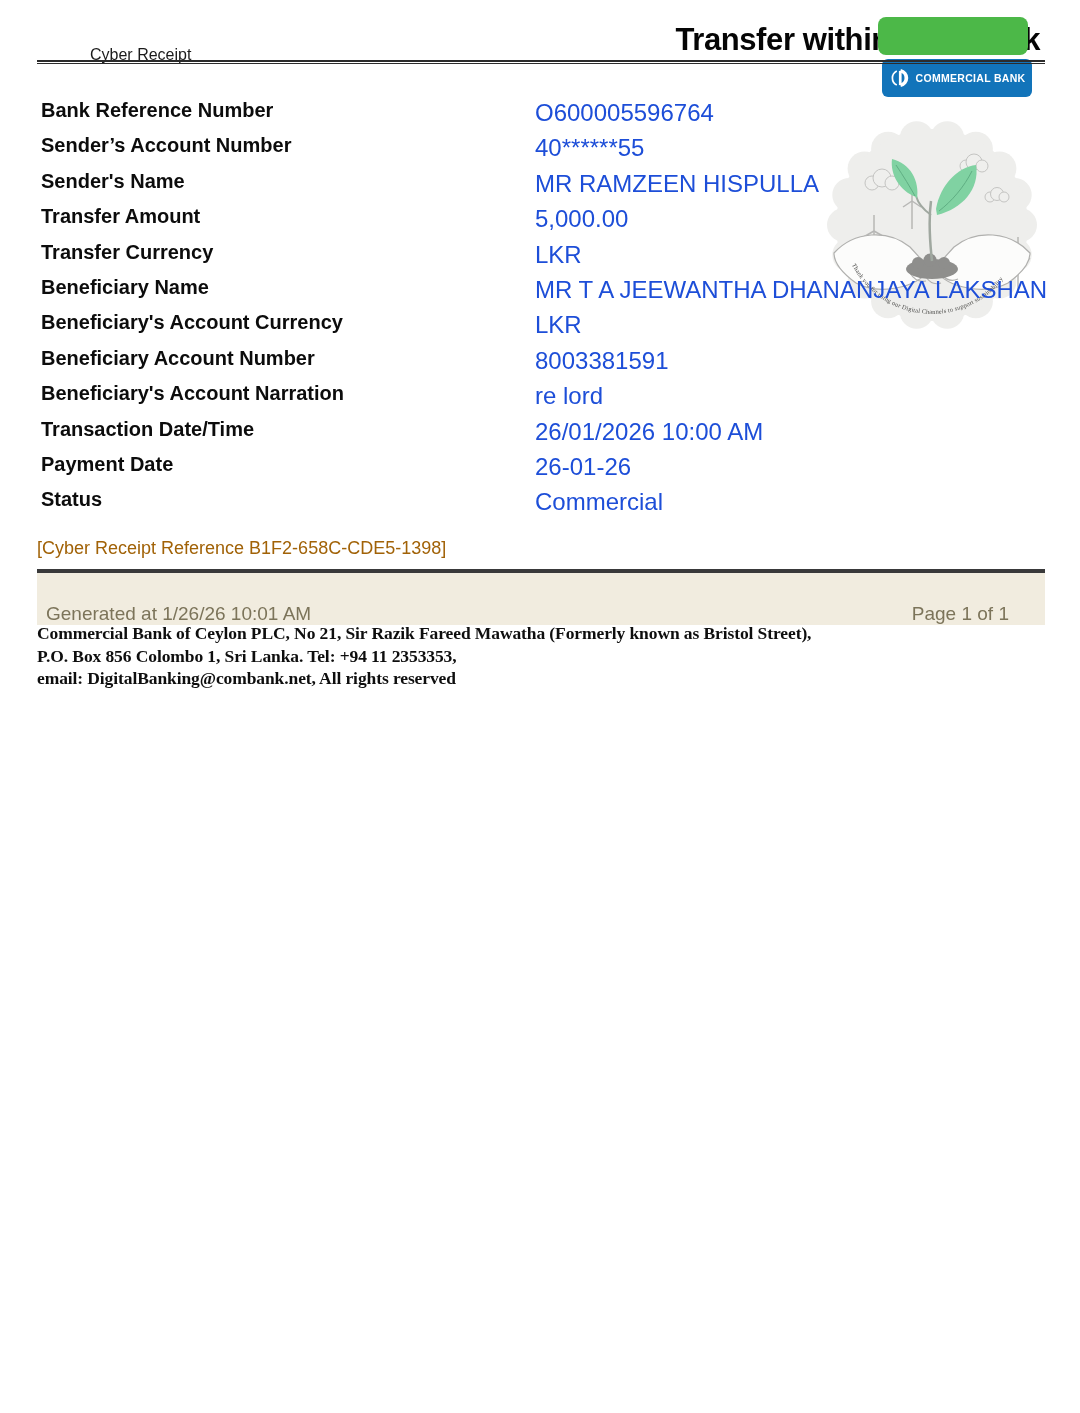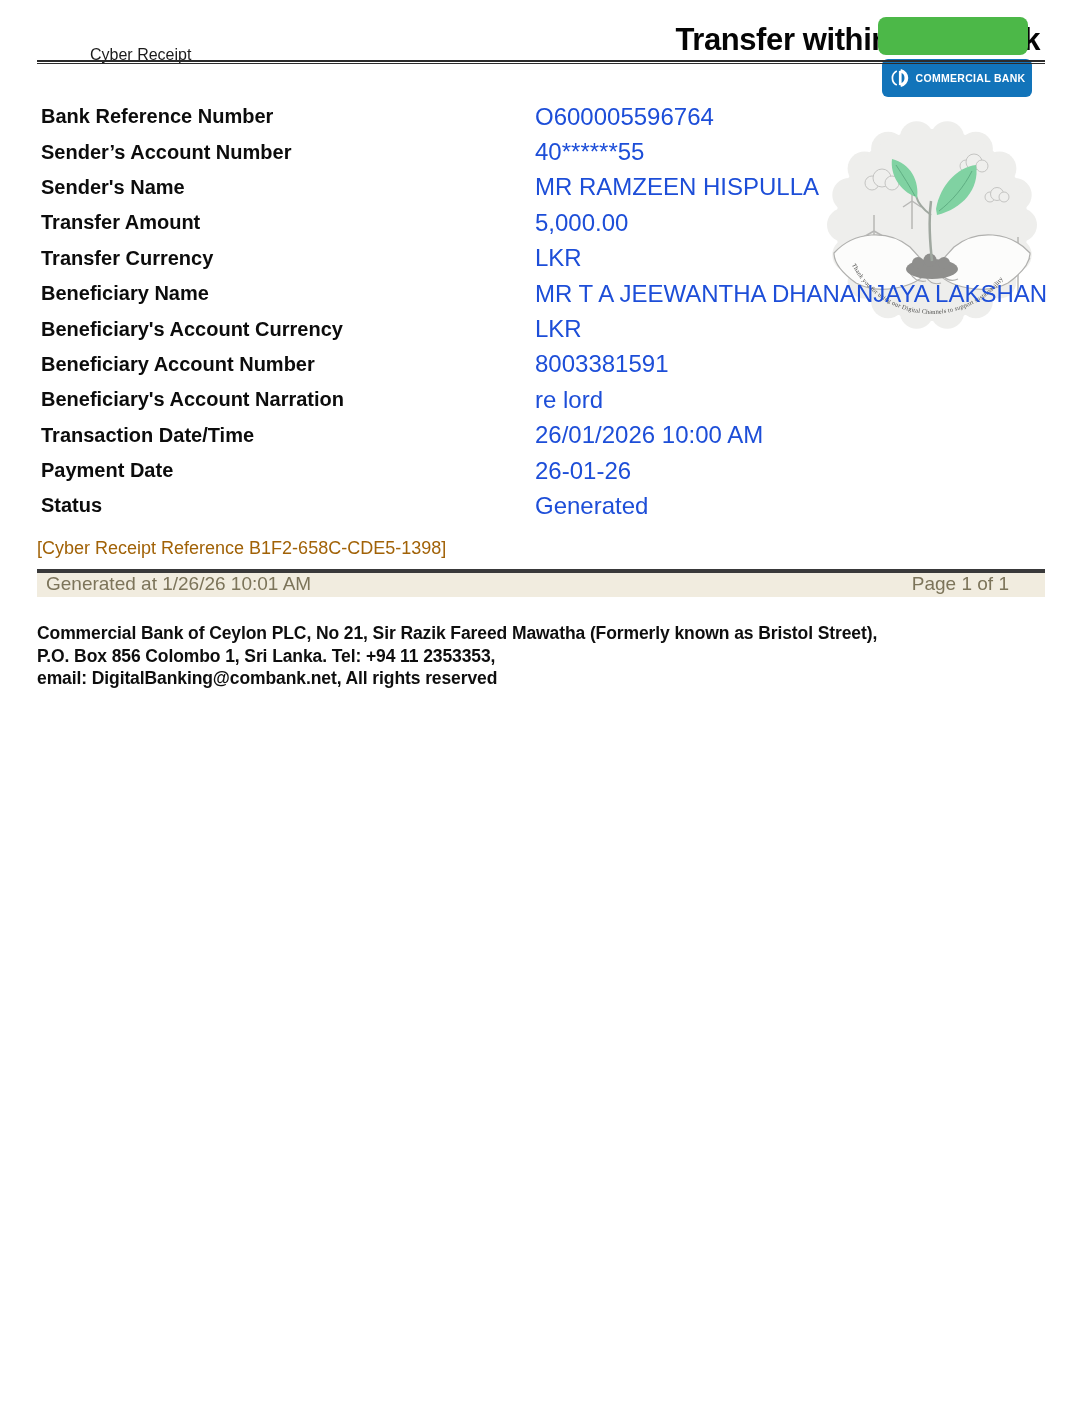--- a/index.html
+++ b/index.html
@@ -25,34 +25,34 @@
   .logo-icon-svg{width:22px;height:22px;display:block;}
   .logo-text{color:#fff;font-size:10.5px;font-weight:bold;letter-spacing:0.3px;white-space:nowrap;}
   .rule{
     position:absolute;left:37px;top:60px;width:1008px;height:1px;
     border-top:2px solid #2c2c2c;border-bottom:1px solid #2c2c2c;
   }
   
   .watermark{position:absolute;left:824px;top:103px;width:218px;height:246px;z-index:0;}
   
   .fields{position:absolute;left:41px;top:99px;right:35px;z-index:2;}
-  .row{display:flex;align-items:center;height:35.4px;}
+  .row{display:flex;align-items:flex-start;height:35.4px;}
   .row .label{width:494px;flex:0 0 494px;font-weight:bold;font-size:20px;color:#0c0c0c;}
   .row .value{font-size:24px;color:#1d4ed8;white-space:nowrap;}
   
   .ref-line{position:absolute;left:37px;top:538px;font-size:18px;color:#a16207;z-index:2;}
   .status-bar{
-    position:absolute;left:37px;top:569px;width:1008px;height:28px;box-sizing:border-box;
+    position:absolute;left:37px;top:569px;width:1008px;height:56px;box-sizing:border-box;
     background:#f1ecdf;border-top:4px solid #39393a;
-    display:flex;justify-content:space-between;align-items:flex-start;
+    display:flex;justify-content:space-between;align-items:flex-end;
     padding:0 36px 0 9px;color:#7c745a;font-size:19px;
   }
   .footer{
     position:absolute;left:37px;top:622px;right:40px;
-    font-size:17.5px;font-weight:bold;color:#0e0e0e;line-height:22.5px;letter-spacing:-0.1px;
+    font-size:17.5px;font-weight:bold;color:#0e0e0e;line-height:22.5px;letter-spacing:-0.1px;font-family:Liberation Serif, serif;
   }
 </style>
 </head>
 <body>
 
 <div class="page">
 
   <div>
     <span class="receipt-type">Cyber Receipt</span>
     <div class="title">Transfer within ComBank</div>
@@ -191,21 +191,21 @@
     <div class="row">
       <div class="label">Transaction Date/Time</div>
       <div class="value">26/01/2026 10:00 AM</div>
     </div>
     <div class="row">
       <div class="label">Payment Date</div>
       <div class="value">26-01-26</div>
     </div>
     <div class="row">
       <div class="label">Status</div>
-      <div class="value">Generated</div>
+      <div class="value">Commercial</div>
     </div>
   </div>
 
   <div class="ref-line">[Cyber Receipt Reference B1F2-658C-CDE5-1398]</div>
 
   <div class="status-bar">
     <span>Generated at 1/26/26 10:01 AM</span>
     <span>Page 1 of 1</span>
   </div>
 

